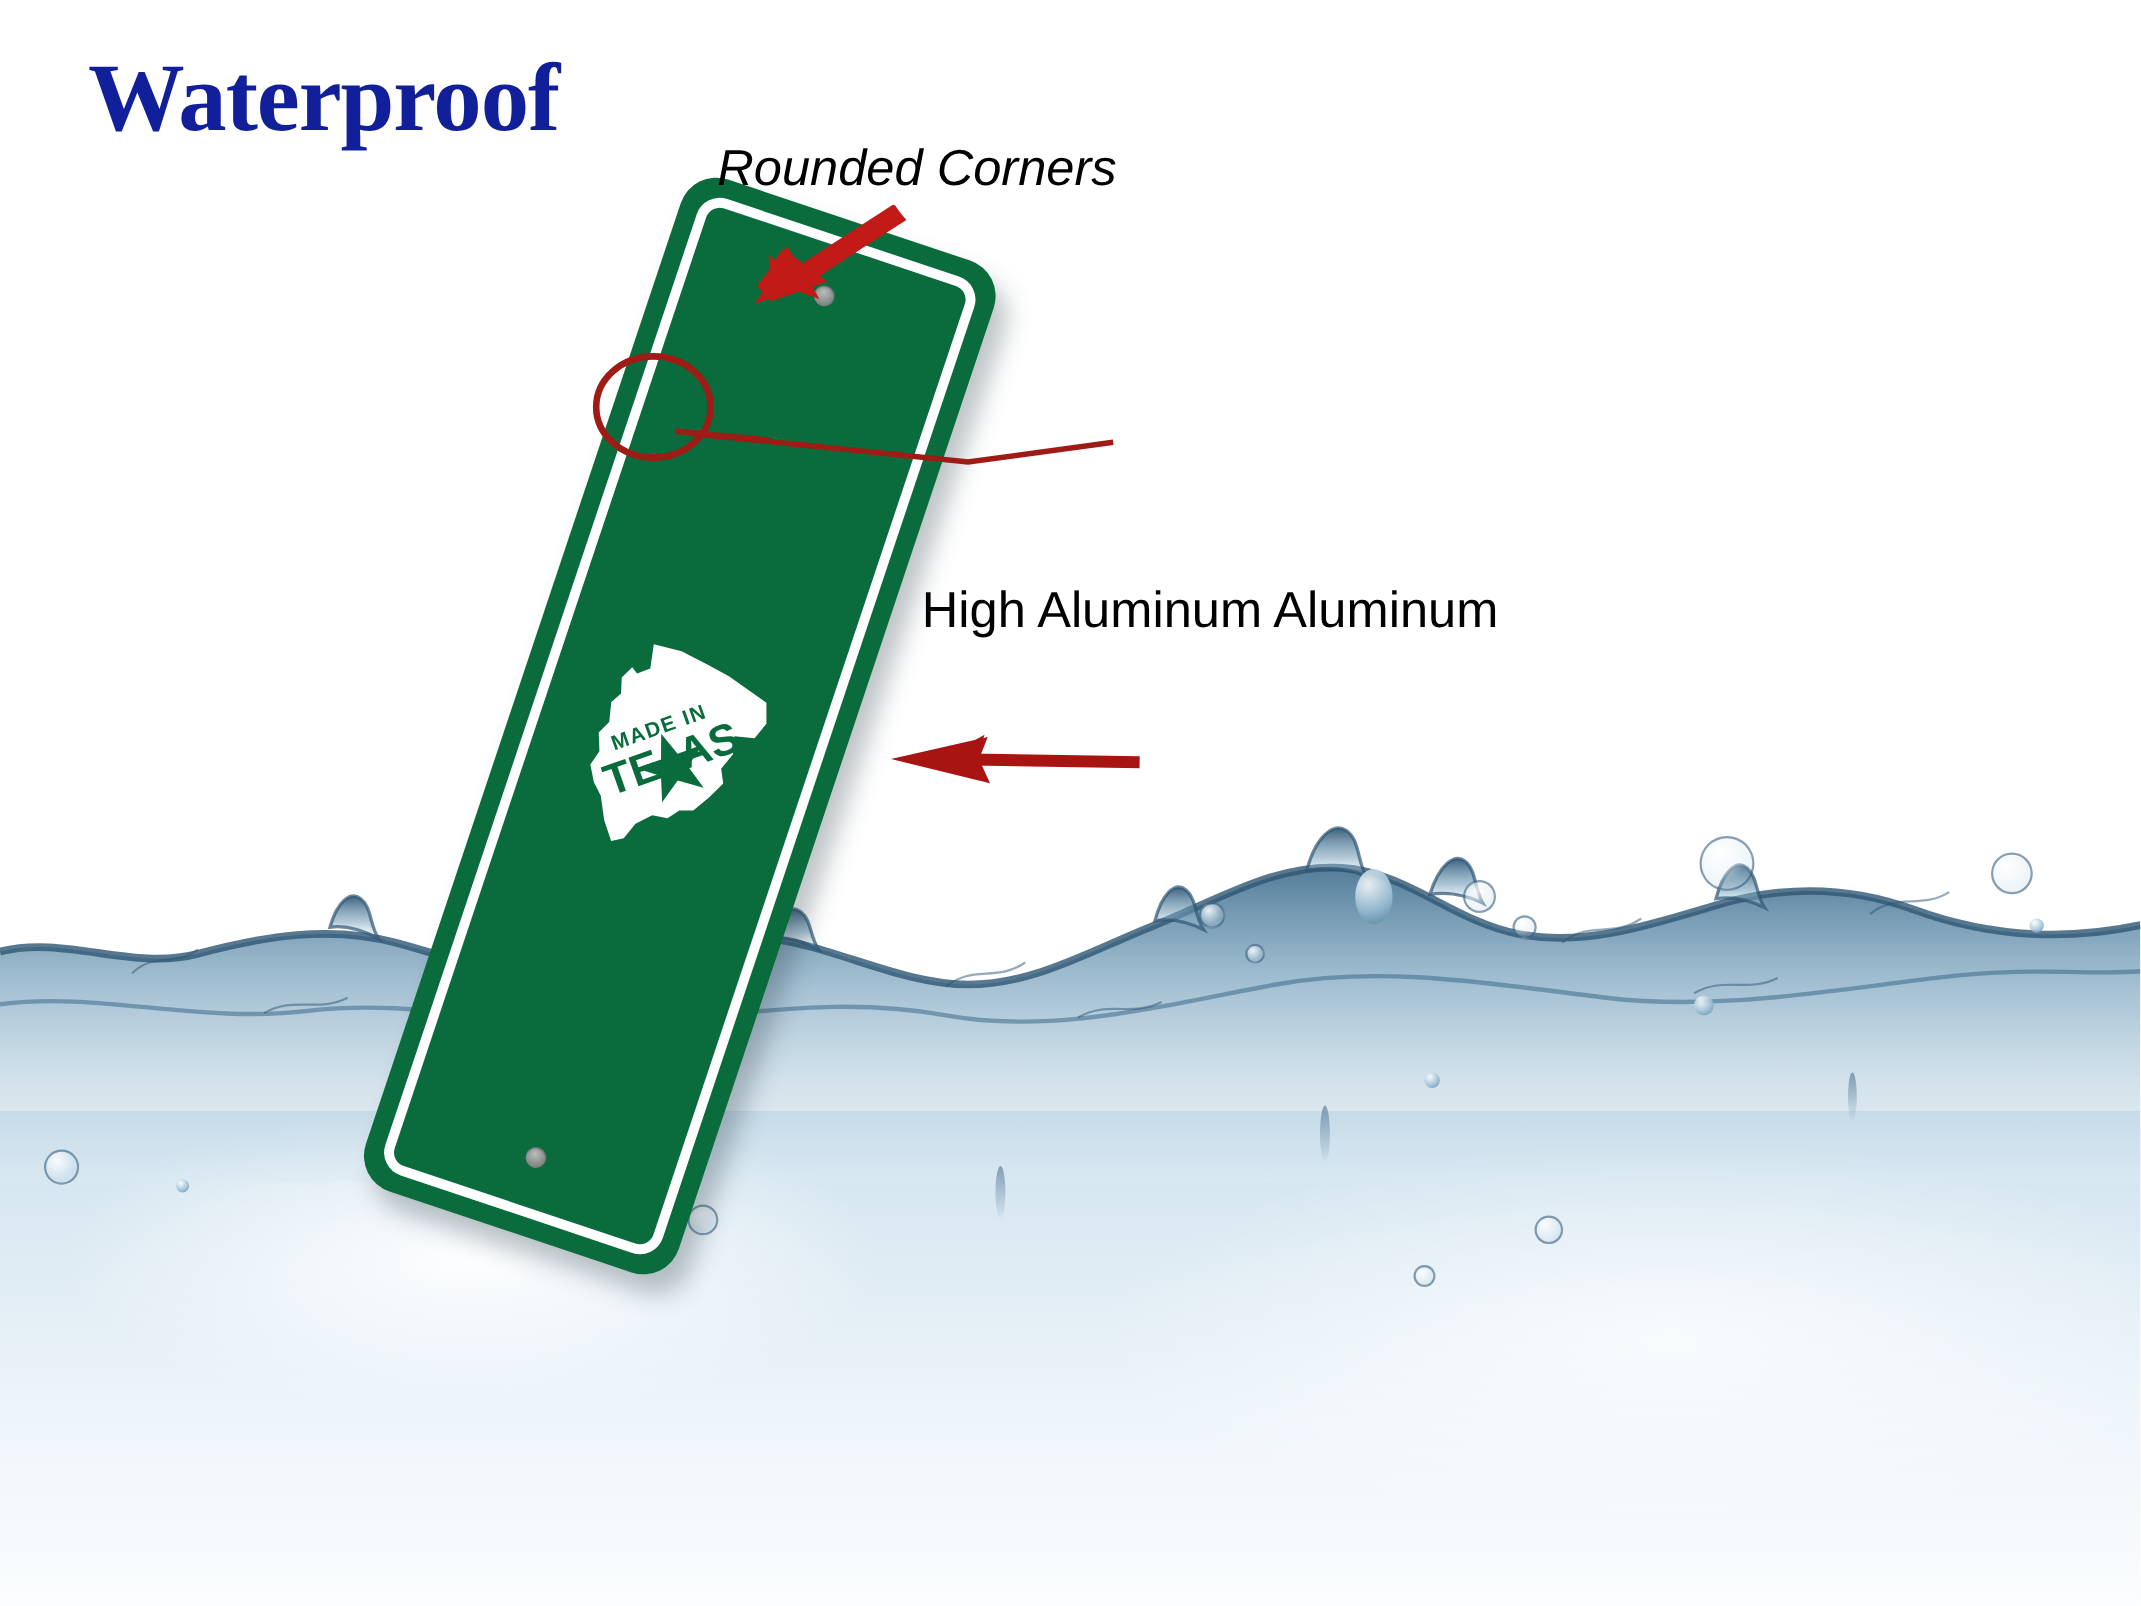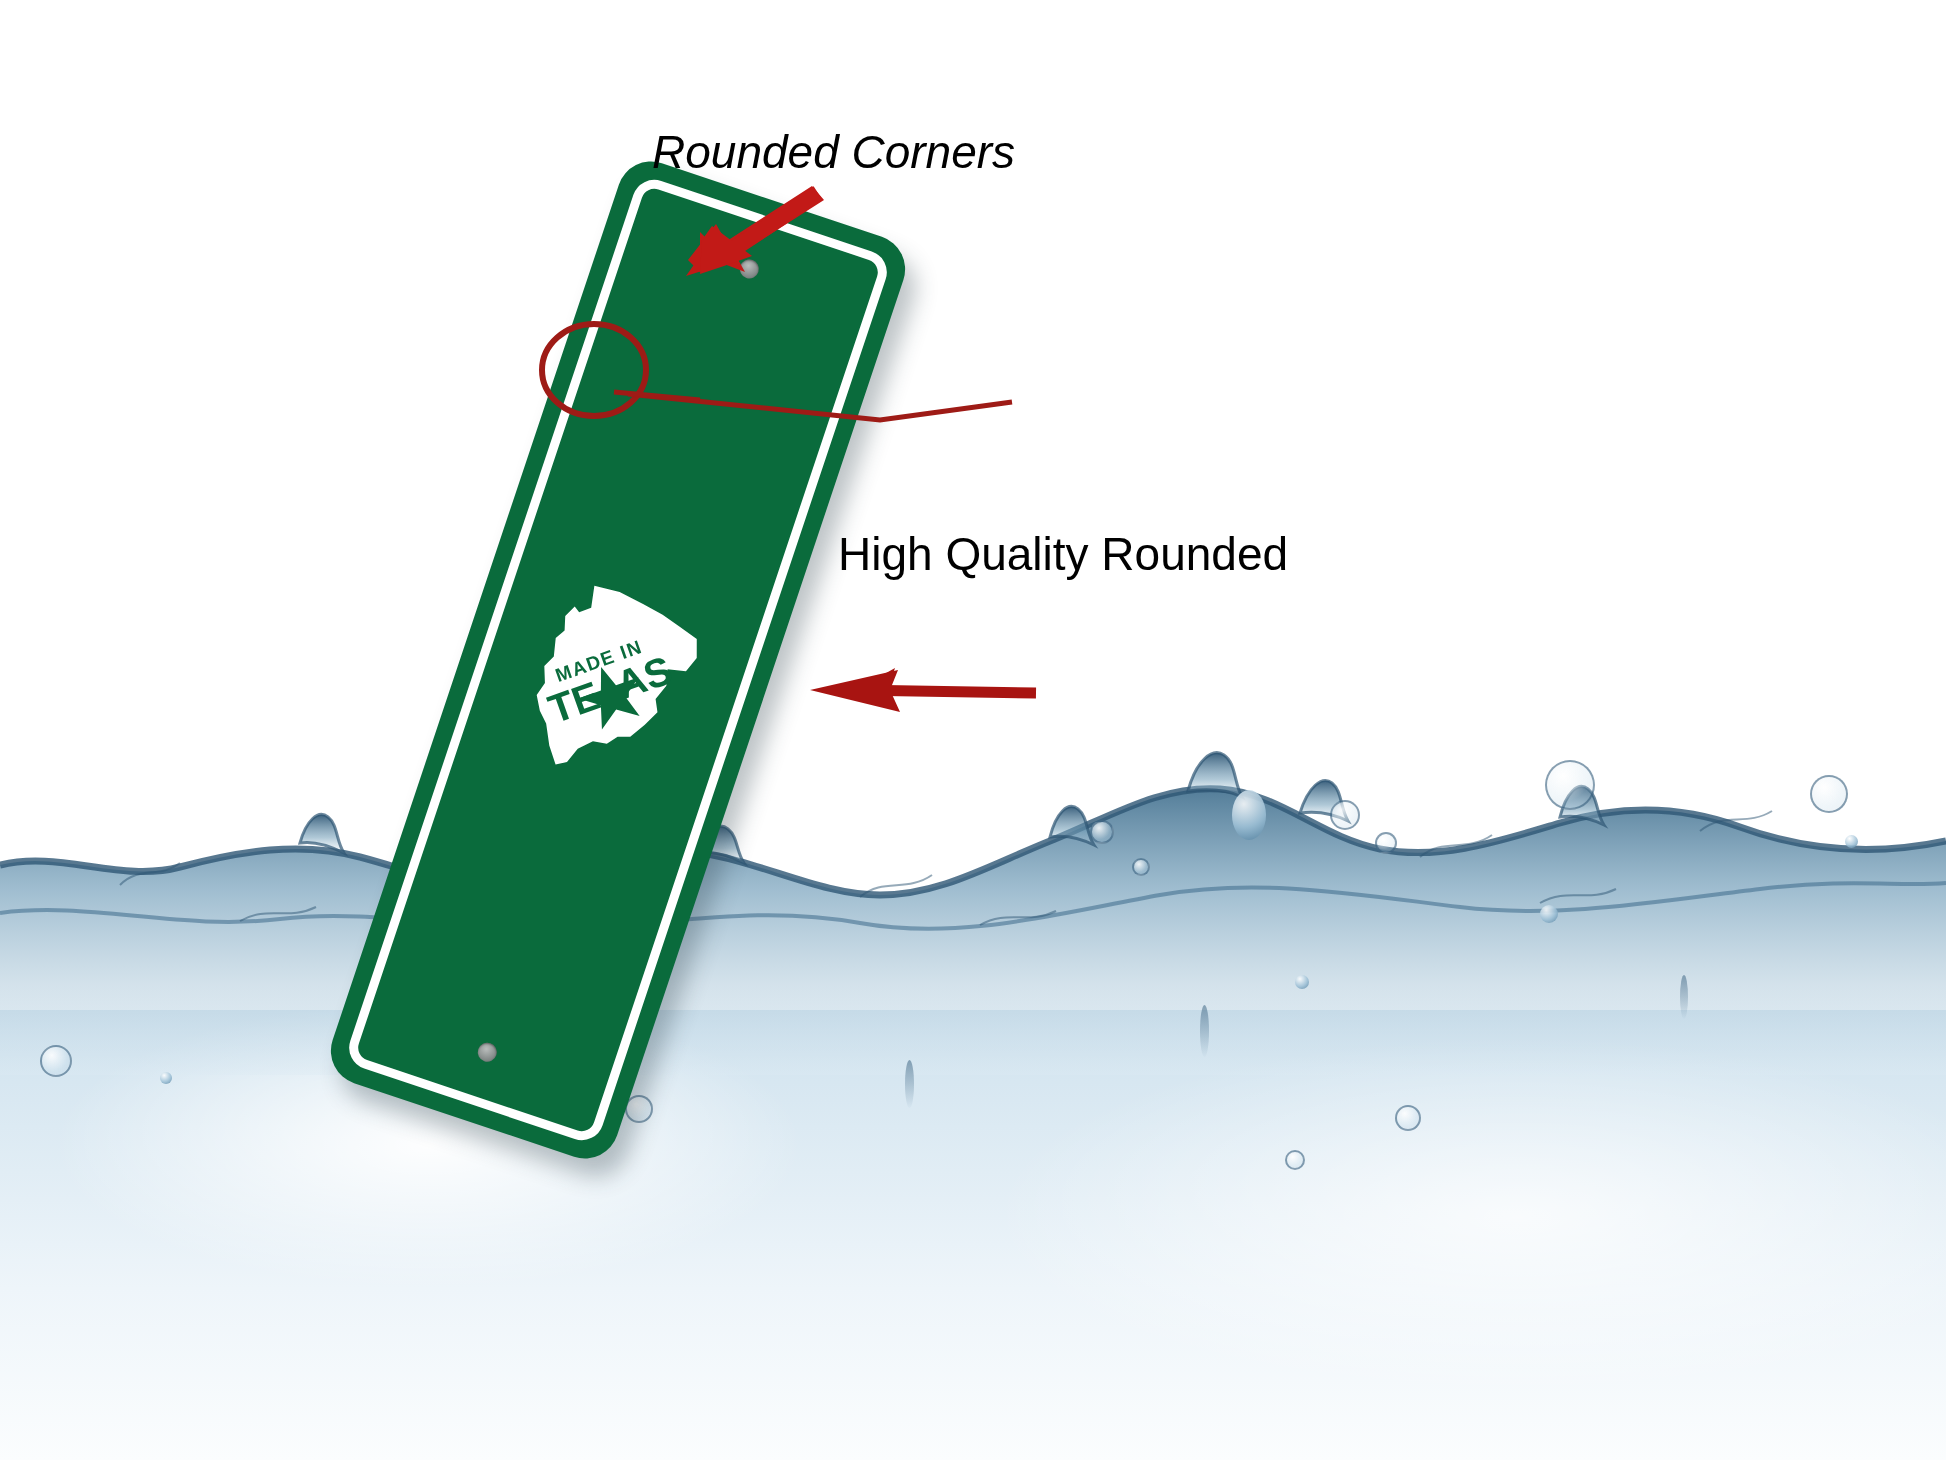--- a/index.html
+++ b/index.html
@@ -289,19 +289,20 @@
       </g>
 
       <g>
         <path d="M1036,693 L855,690" stroke="#a81411" stroke-width="11" stroke-linecap="butt"></path>
         <polygon points="856,690 895,668 888,689 896,710" fill="#a81411"></polygon>
         <polygon points="810,690 898,670 890,690 900,712" fill="#a81411"></polygon>
       </g>
     </svg>
   </div>
 
+  <div class="headline">Waterproof</div>
 
   <div class="callout" id="label-rounded-corners">Rounded Corners</div>
 
 
-  <div class="callout" id="label-aluminum">High Quality Rounded</div>
+  <div class="callout" id="label-aluminum">High Aluminum Aluminum</div>
 
 </div>
 
 </body></html>

